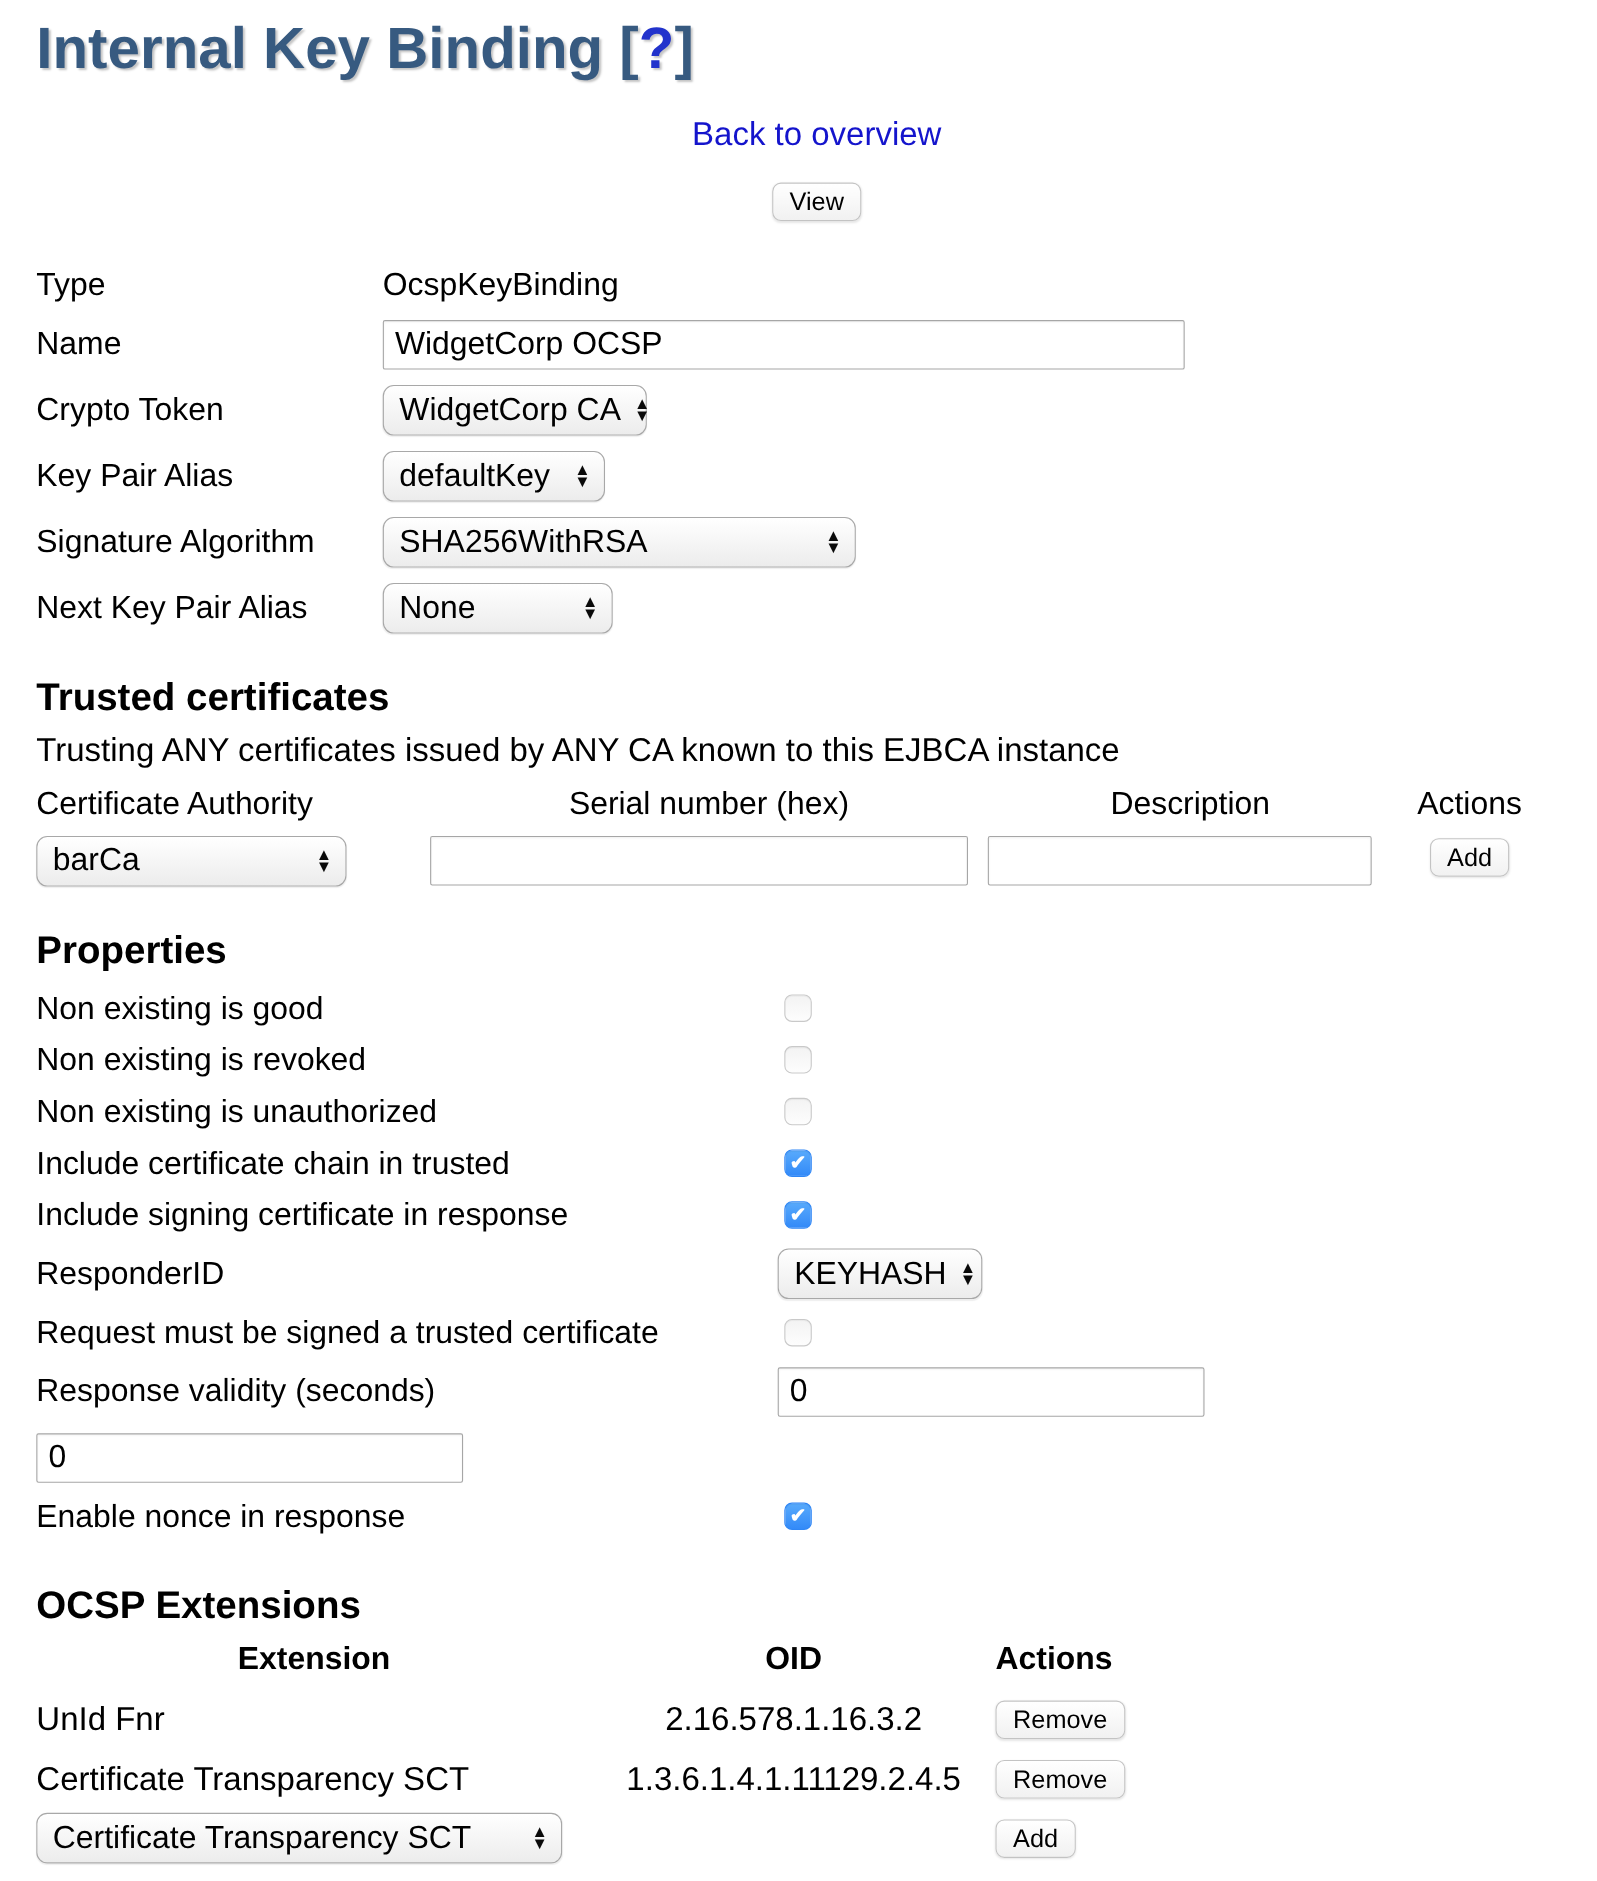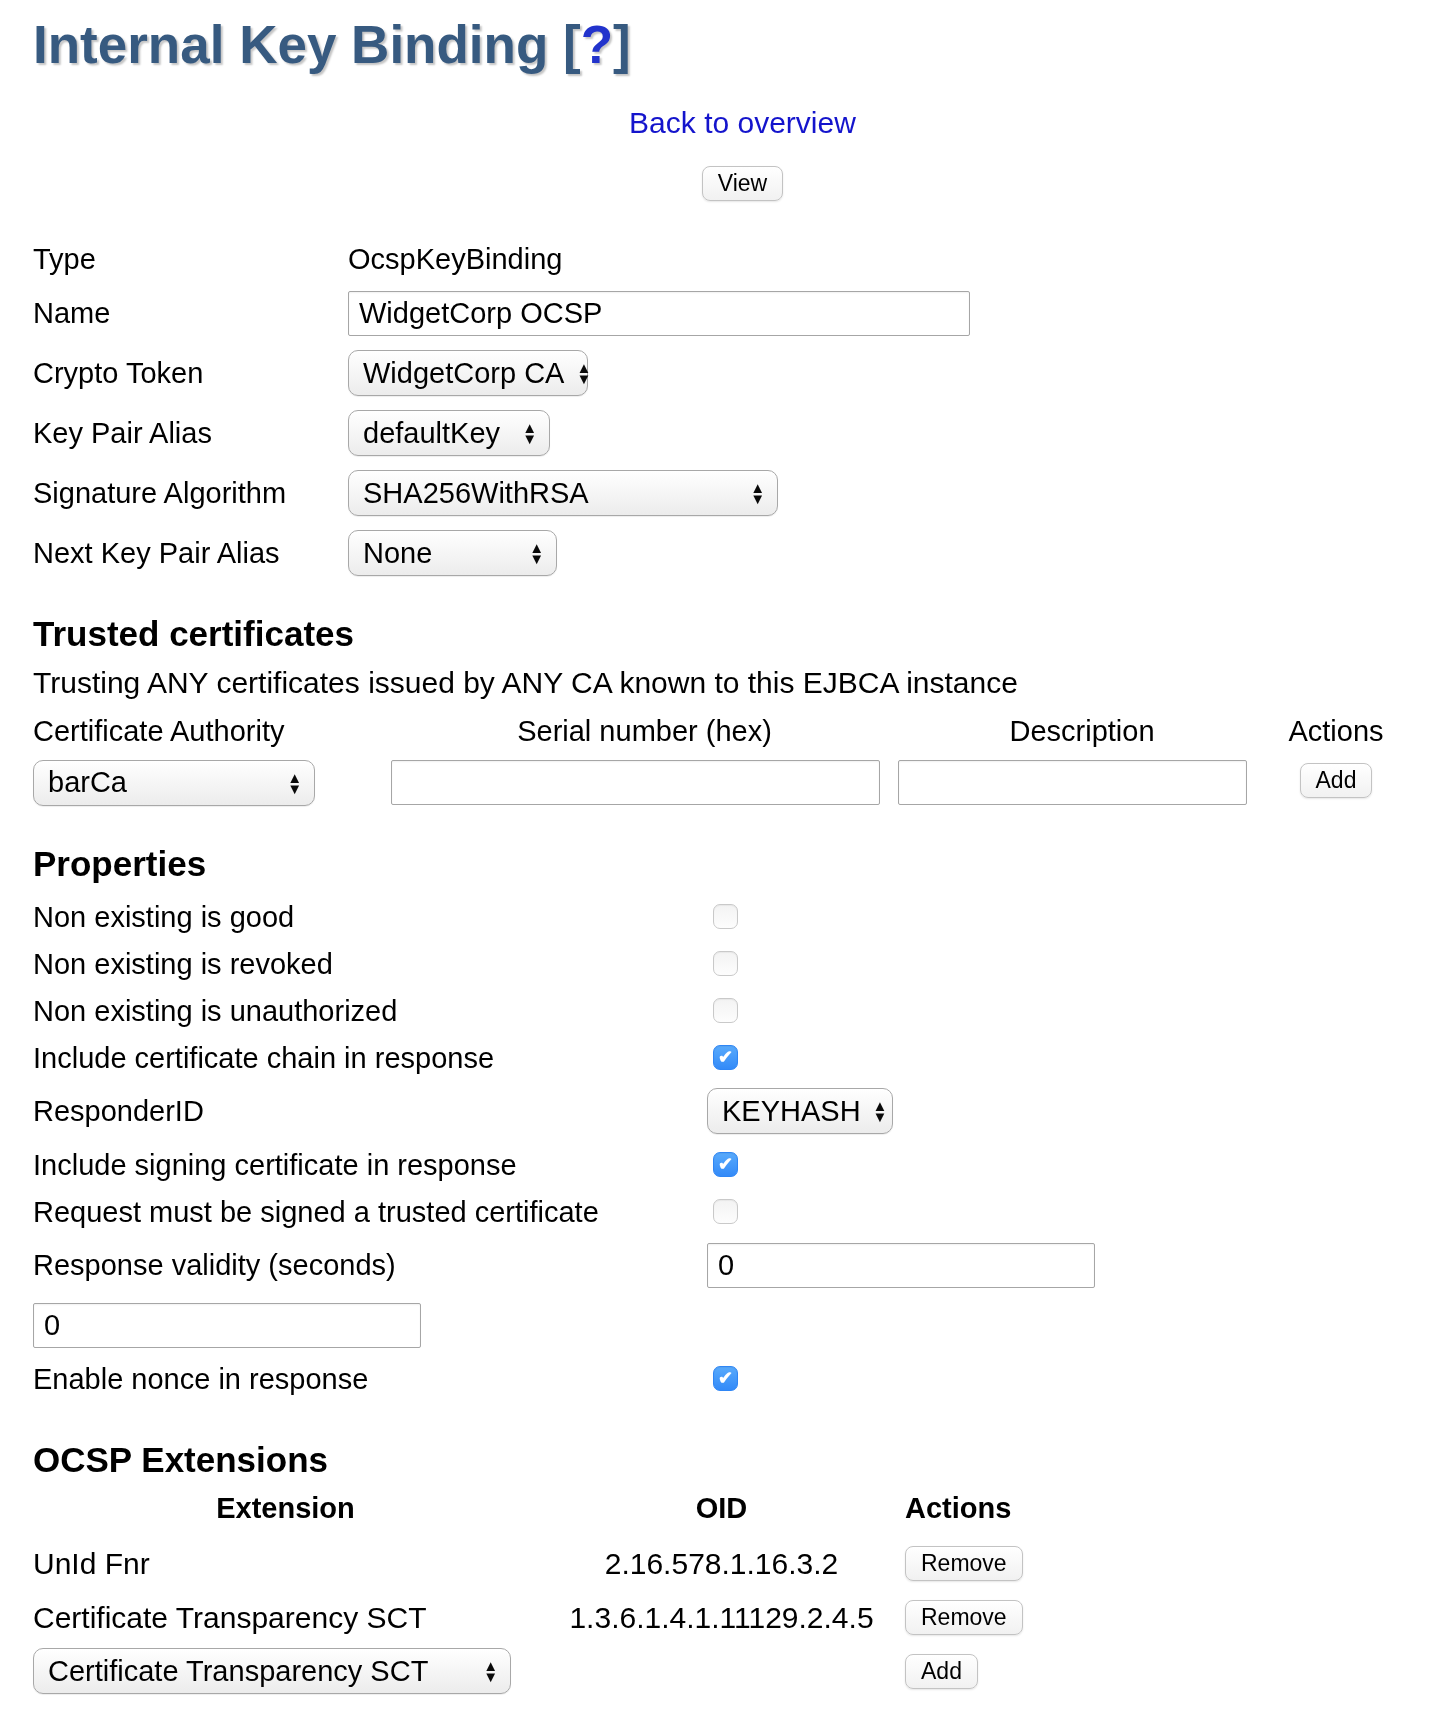--- a/index.html
+++ b/index.html
@@ -40,21 +40,21 @@
   .frow { display:flex; align-items:center; margin-bottom:14px; }
   .flabel { width:315px; flex:none; }
   .fvalue { font-size:29px; }
 
   .txt {
     height:45px; border:1px solid #a6a6a6; border-radius:2px;
     font-family:"Liberation Sans", sans-serif; font-size:29px;
     padding:0 10px; background:#fff;
     box-shadow:inset 0 1px 2px rgba(0,0,0,0.06);
   }
-  .w-name { width:622px; }
+  .w-name { width:729px; }
   .w-serial { width:489px; }
   .w-desc { width:349px; }
   .w-num { width:388px; }
 
   
   .mac-select {
     display:flex; align-items:center; justify-content:space-between;
     height:46px; padding:0 12px 0 14px;
     border:1px solid #a8a8a8; border-radius:10px;
     background:linear-gradient(#ffffff,#ececec);
@@ -204,39 +204,39 @@
         <div class="mac-checkbox" role="checkbox" aria-checked="false"></div>
       </div>
   </div>
   <div class="prow">
     <div class="plabel">Non existing is unauthorized</div>
     <div class="pctrl">
         <div class="mac-checkbox" role="checkbox" aria-checked="false"></div>
       </div>
   </div>
   <div class="prow">
-    <div class="plabel">Include certificate chain in response</div>
+    <div class="plabel">Include certificate chain in trusted</div>
+    <div class="pctrl">
+        <div class="mac-checkbox checked" role="checkbox" aria-checked="true"></div>
+      </div>
+  </div>
+  <div class="prow">
+    <div class="plabel">Include signing certificate in response</div>
     <div class="pctrl">
         <div class="mac-checkbox checked" role="checkbox" aria-checked="true"></div>
       </div>
   </div>
   <div class="prow tall">
     <div class="plabel">ResponderID</div>
     <div class="pctrl">
       <div class="mac-select w-responder">
         <span>KEYHASH</span>
         <span class="arrows"></span>
       </div>
     </div>
-  </div>
-  <div class="prow">
-    <div class="plabel">Include signing certificate in response</div>
-    <div class="pctrl">
-        <div class="mac-checkbox checked" role="checkbox" aria-checked="true"></div>
-      </div>
   </div>
   <div class="prow">
     <div class="plabel">Request must be signed a trusted certificate</div>
     <div class="pctrl">
         <div class="mac-checkbox" role="checkbox" aria-checked="false"></div>
       </div>
   </div>
   <div class="prow tall">
     <div class="plabel">Response validity (seconds)</div>
     <div class="pctrl">

